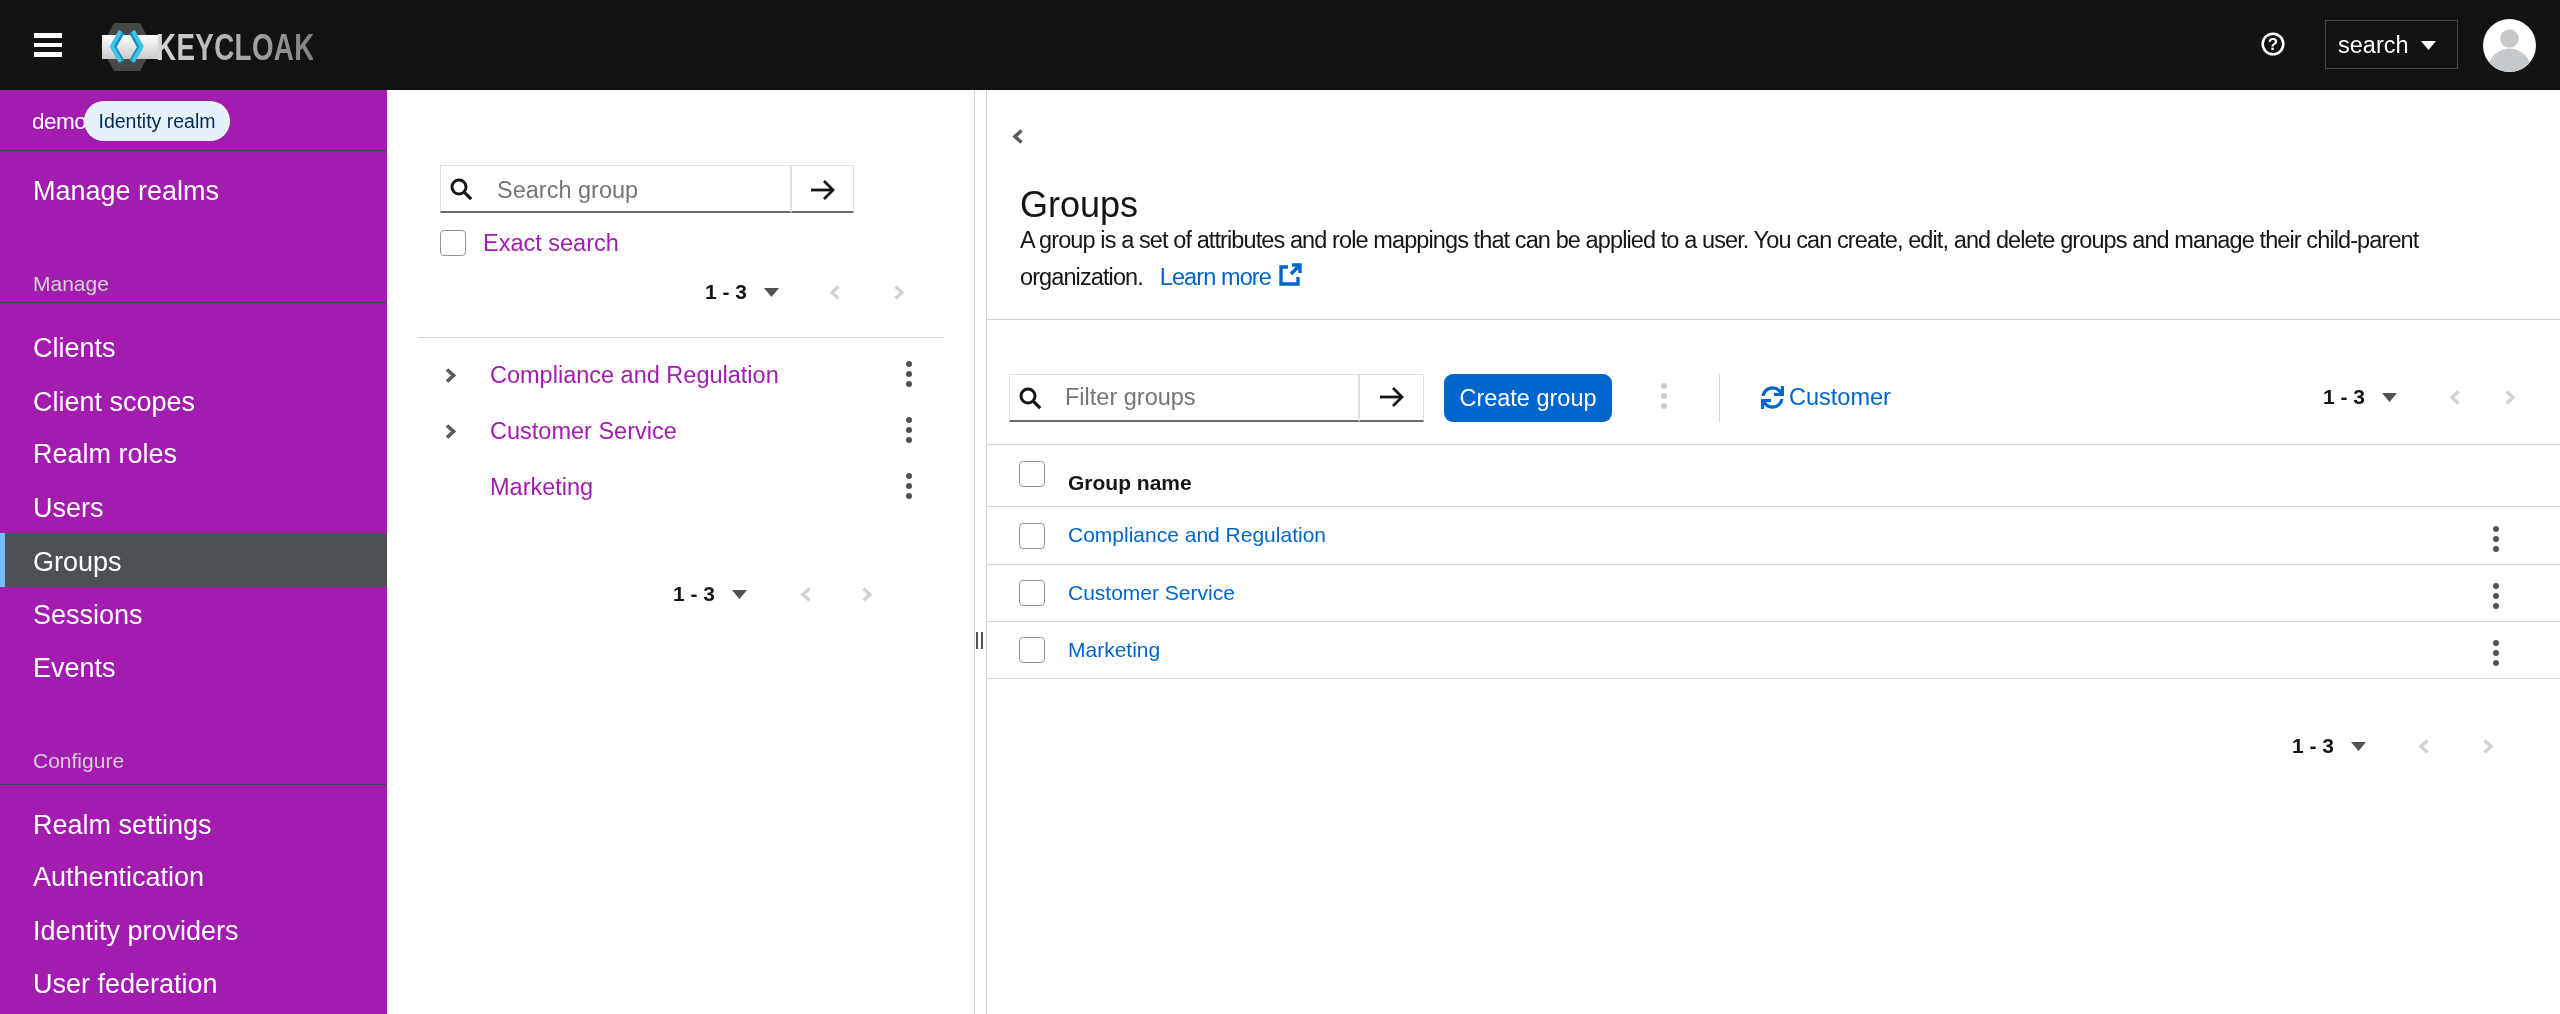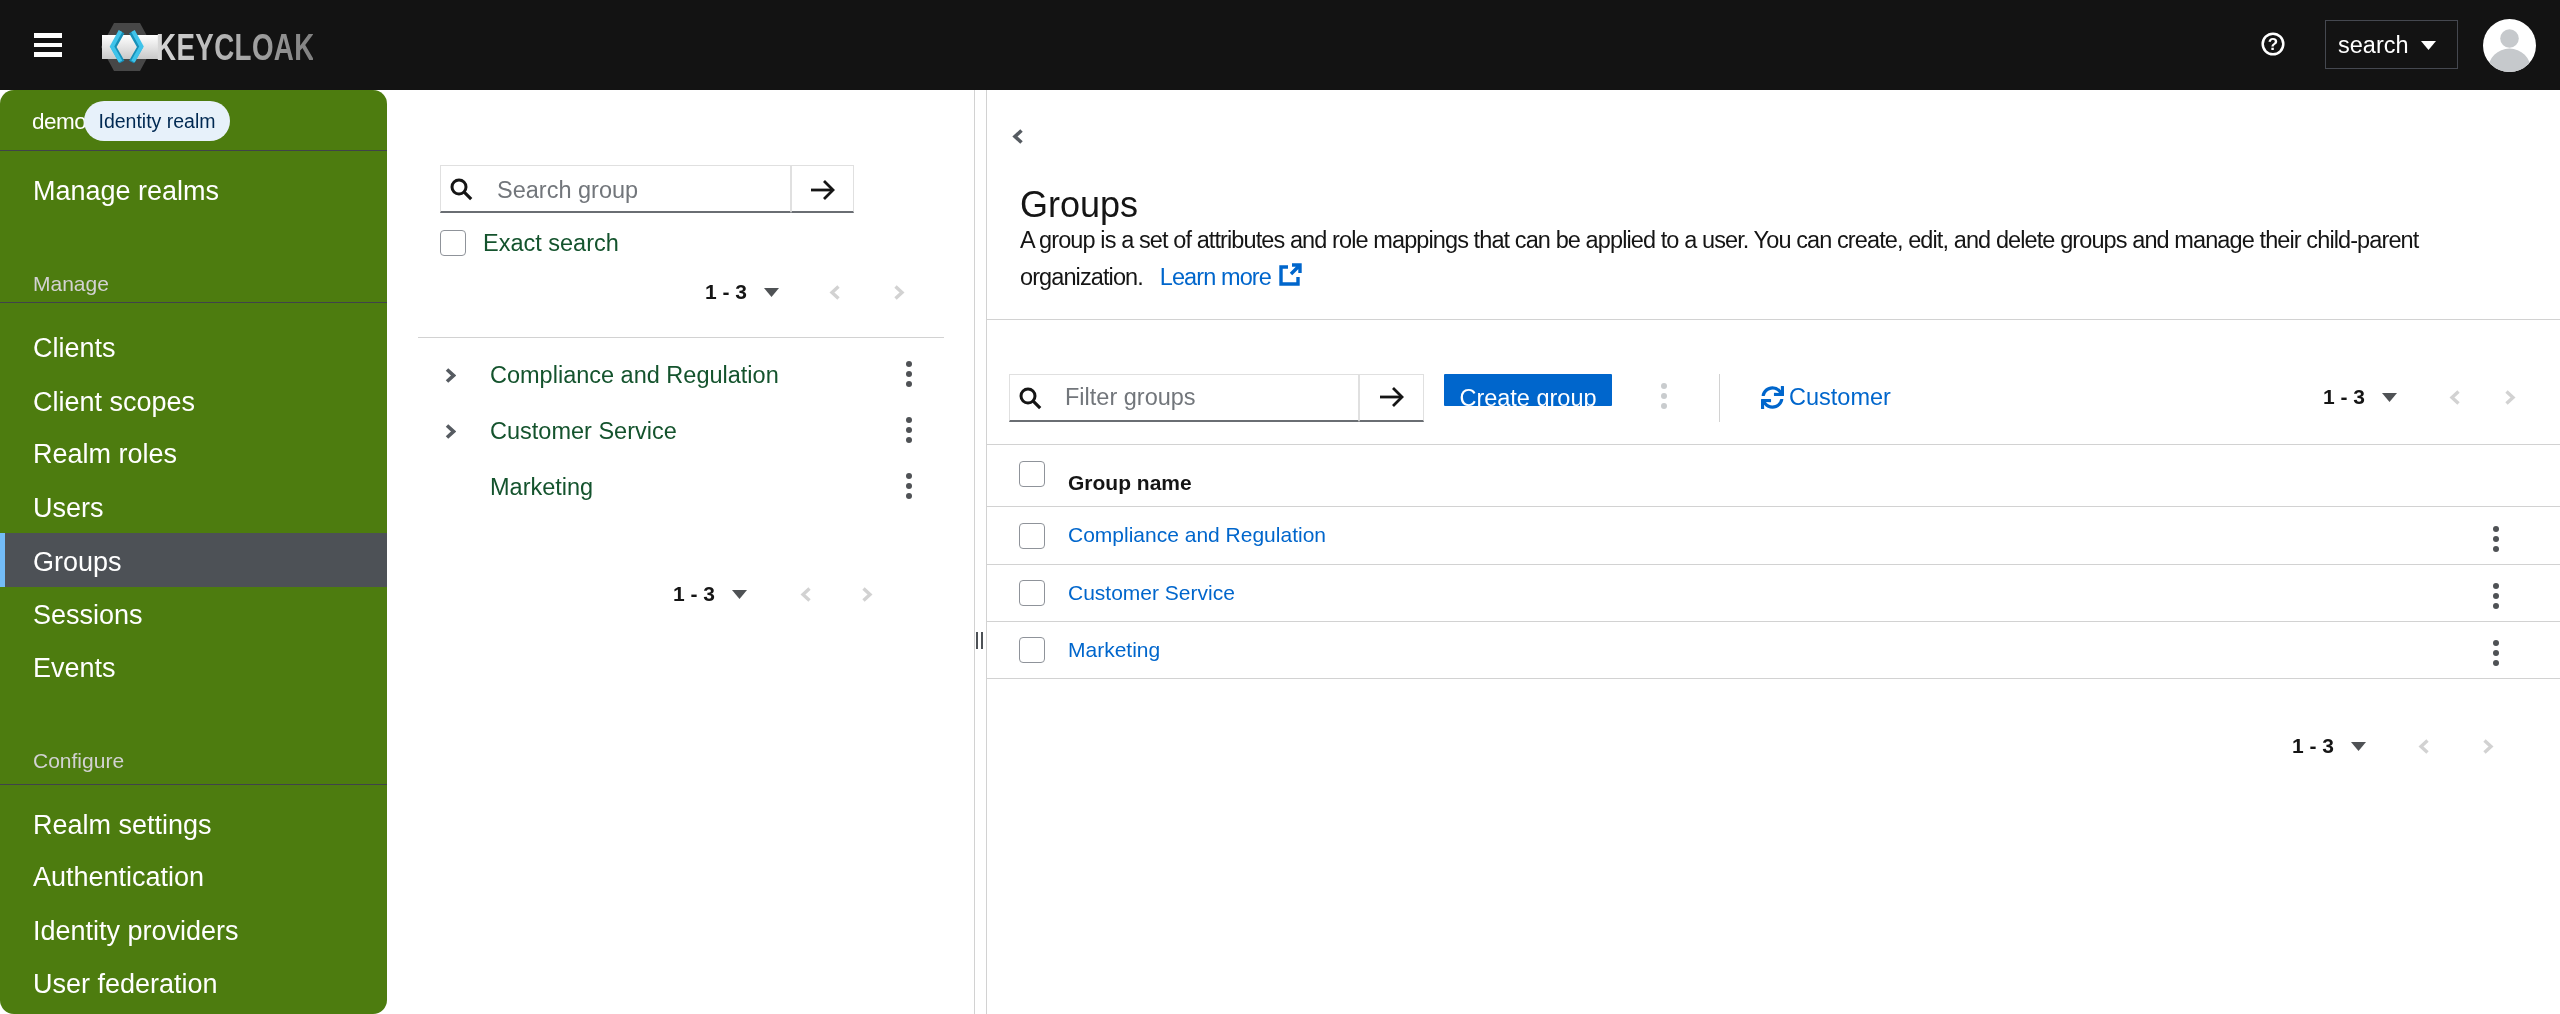--- a/index.html
+++ b/index.html
@@ -3,34 +3,34 @@
 <meta charset="utf-8">
 <style>
   * { margin:0; padding:0; box-sizing:border-box; }
   html,body { width:2560px; height:1014px; overflow:hidden; background:#fff;
     font-family:"Liberation Sans", sans-serif; }
   .abs { position:absolute; }
   
   #masthead { position:absolute; left:0; top:0; width:2560px; height:90px; background:#131313; }
   .hbar { position:absolute; left:34px; width:28px; height:4.5px; background:#fff; }
   
-  #sidebar { position:absolute; left:0; top:90px; width:387px; height:924px; background:#4d7c0f;border-radius:14px; }
+  #sidebar { position:absolute; left:0; top:90px; width:387px; height:924px; background:#a21caf; }
   .navitem { position:absolute; left:33px; font-size:27px; color:#fff; line-height:30px; white-space:nowrap;text-align:center; }
   .navsec  { position:absolute; left:33px; font-size:21px; color:#d2d2d2; line-height:24px; }
   .sdiv { position:absolute; left:0; width:387px; height:1px; background:#40434a; }
   #grouphl { position:absolute; left:0; top:443px; width:387px; height:54px; background:#4d5156; }
   #grouphl .bar { position:absolute; left:0; top:0; width:5px; height:54px; background:#73bcf7; }
   
   #vline1 { position:absolute; left:974px; top:90px; width:1px; height:924px; background:#d2d2d2; }
   #vline2 { position:absolute; left:986px; top:90px; width:1px; height:924px; background:#d2d2d2; }
   .drag { position:absolute; width:2px; height:17px; background:#4d5156; }
   .searchbox { position:absolute; background:#fff; border:1px solid #e0e0e0; border-bottom:2px solid #6a6e73; }
   .sbtn { position:absolute; background:#fff; border:1px solid #e0e0e0; border-bottom:2px solid #6a6e73; }
   .ph { color:#72767b; font-size:23.5px; line-height:28px; position:absolute; white-space:nowrap;margin-left:12px; }
-  .body { font-size:23.5px; line-height:28px; color:#14532d; position:absolute; white-space:nowrap; }
+  .body { font-size:23.5px; line-height:28px; color:#a21caf; position:absolute; white-space:nowrap; }
   .pgnum { font-size:21px; font-weight:700; color:#151515; position:absolute; white-space:nowrap; }
   .cb { position:absolute; width:26px; height:26px; border:1.7px solid #8f939a; border-radius:4px; background:#fff; }
   .hdiv { position:absolute; height:1px; background:#d2d2d2; }
   .link { color:#0066cc; }
   .tlink { position:absolute; color:#0066cc; font-size:21px; line-height:25px; white-space:nowrap; }
   .kebab { position:absolute; width:6px; }
   .kebab i { display:block; width:6px; height:6px; border-radius:50%; background:#4f5255; margin-bottom:4px; }
 </style>
 </head>
 <body>
@@ -191,21 +191,21 @@
 <div class="sbtn" style="left:1359px;top:374px;width:65px;height:48px"></div>
 <svg class="abs" style="left:1017px;top:385px" width="26" height="26" viewBox="0 0 26 26">
   <circle cx="11" cy="11" r="7" fill="none" stroke="#151515" stroke-width="3"></circle>
   <line x1="16.2" y1="16.2" x2="23.2" y2="23.2" stroke="#151515" stroke-width="3.2"></line>
 </svg>
 <div class="ph" style="left:1053px;top:383px">Filter groups</div>
 <svg class="abs" style="left:1378px;top:385px" width="28" height="24" viewBox="0 0 28 24">
   <line x1="2" y1="12" x2="24" y2="12" stroke="#151515" stroke-width="2.8"></line>
   <polyline points="15,3 24,12 15,21" fill="none" stroke="#151515" stroke-width="2.8"></polyline>
 </svg>
-<div class="abs" style="left:1444px;top:374px;width:168px;height:32px;background:#0066cc;border-radius:1px;
+<div class="abs" style="left:1444px;top:374px;width:168px;height:48px;background:#0066cc;border-radius:9px;
      color:#fff;font-size:23.5px;text-align:center;line-height:48px">Create group</div>
 <div class="kebab" style="left:1661px;top:383px">
     <i style="background:#c9ccce"></i>
     <i style="background:#c9ccce"></i>
     <i style="background:#c9ccce"></i>
   </div>
 <div class="abs" style="left:1719px;top:374px;width:1px;height:48px;background:#d2d2d2"></div>
 <svg class="abs" style="left:1761px;top:386px" width="23" height="23" viewBox="0 0 512 512">
   <path fill="#0066cc" d="M440.65 12.57l4 82.77A247.16 247.16 0 0 0 255.83 8C134.73 8 33.91 94.92 12.29 209.82A12 12 0 0 0 24.09 224h49.05a12 12 0 0 0 11.67-9.26 175.91 175.91 0 0 1 317-56.94l-101.46-4.86a12 12 0 0 0-12.57 12v47.41a12 12 0 0 0 12 12H500a12 12 0 0 0 12-12V12a12 12 0 0 0-12-12h-47.37a12 12 0 0 0-11.98 12.57zM255.83 432a175.61 175.61 0 0 1-146-77.8l101.8 4.87a12 12 0 0 0 12.57-12v-47.4a12 12 0 0 0-12-12H12a12 12 0 0 0-12 12V500a12 12 0 0 0 12 12h47.35a12 12 0 0 0 12-12.6l-4-82.57A247.17 247.17 0 0 0 255.83 504c121.11 0 221.93-86.92 243.55-201.82a12 12 0 0 0-11.8-14.18h-49.05a12 12 0 0 0-11.67 9.26A175.86 175.86 0 0 1 255.83 432z"></path>
 </svg>

